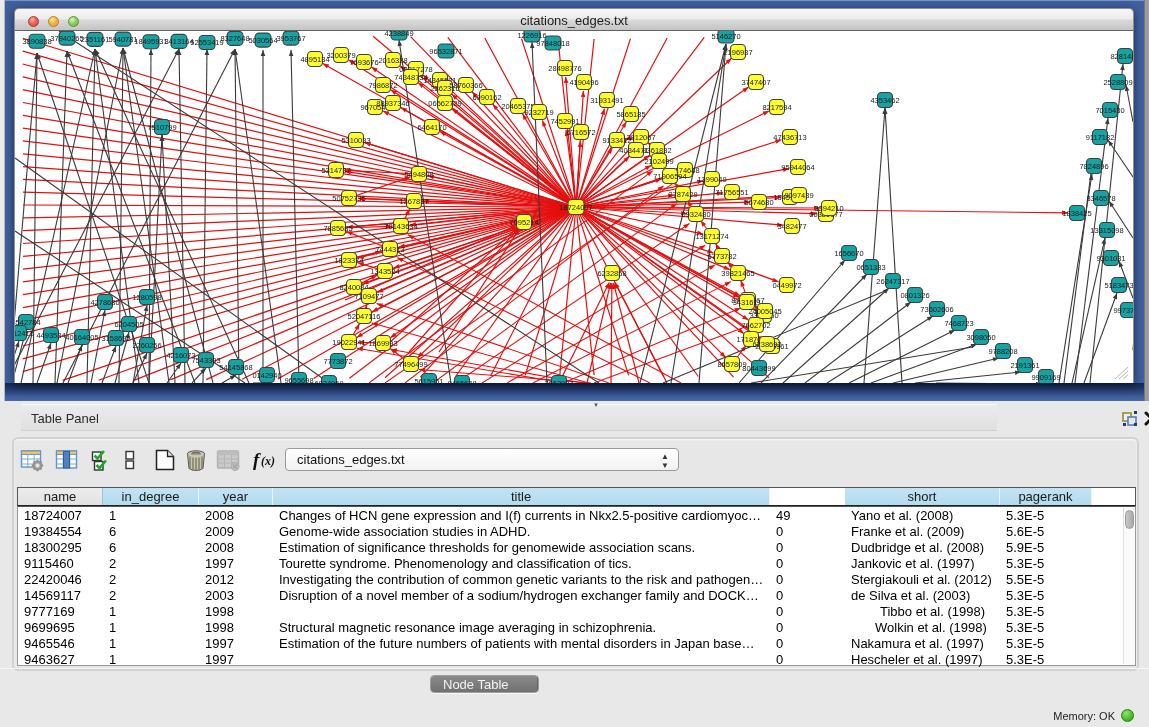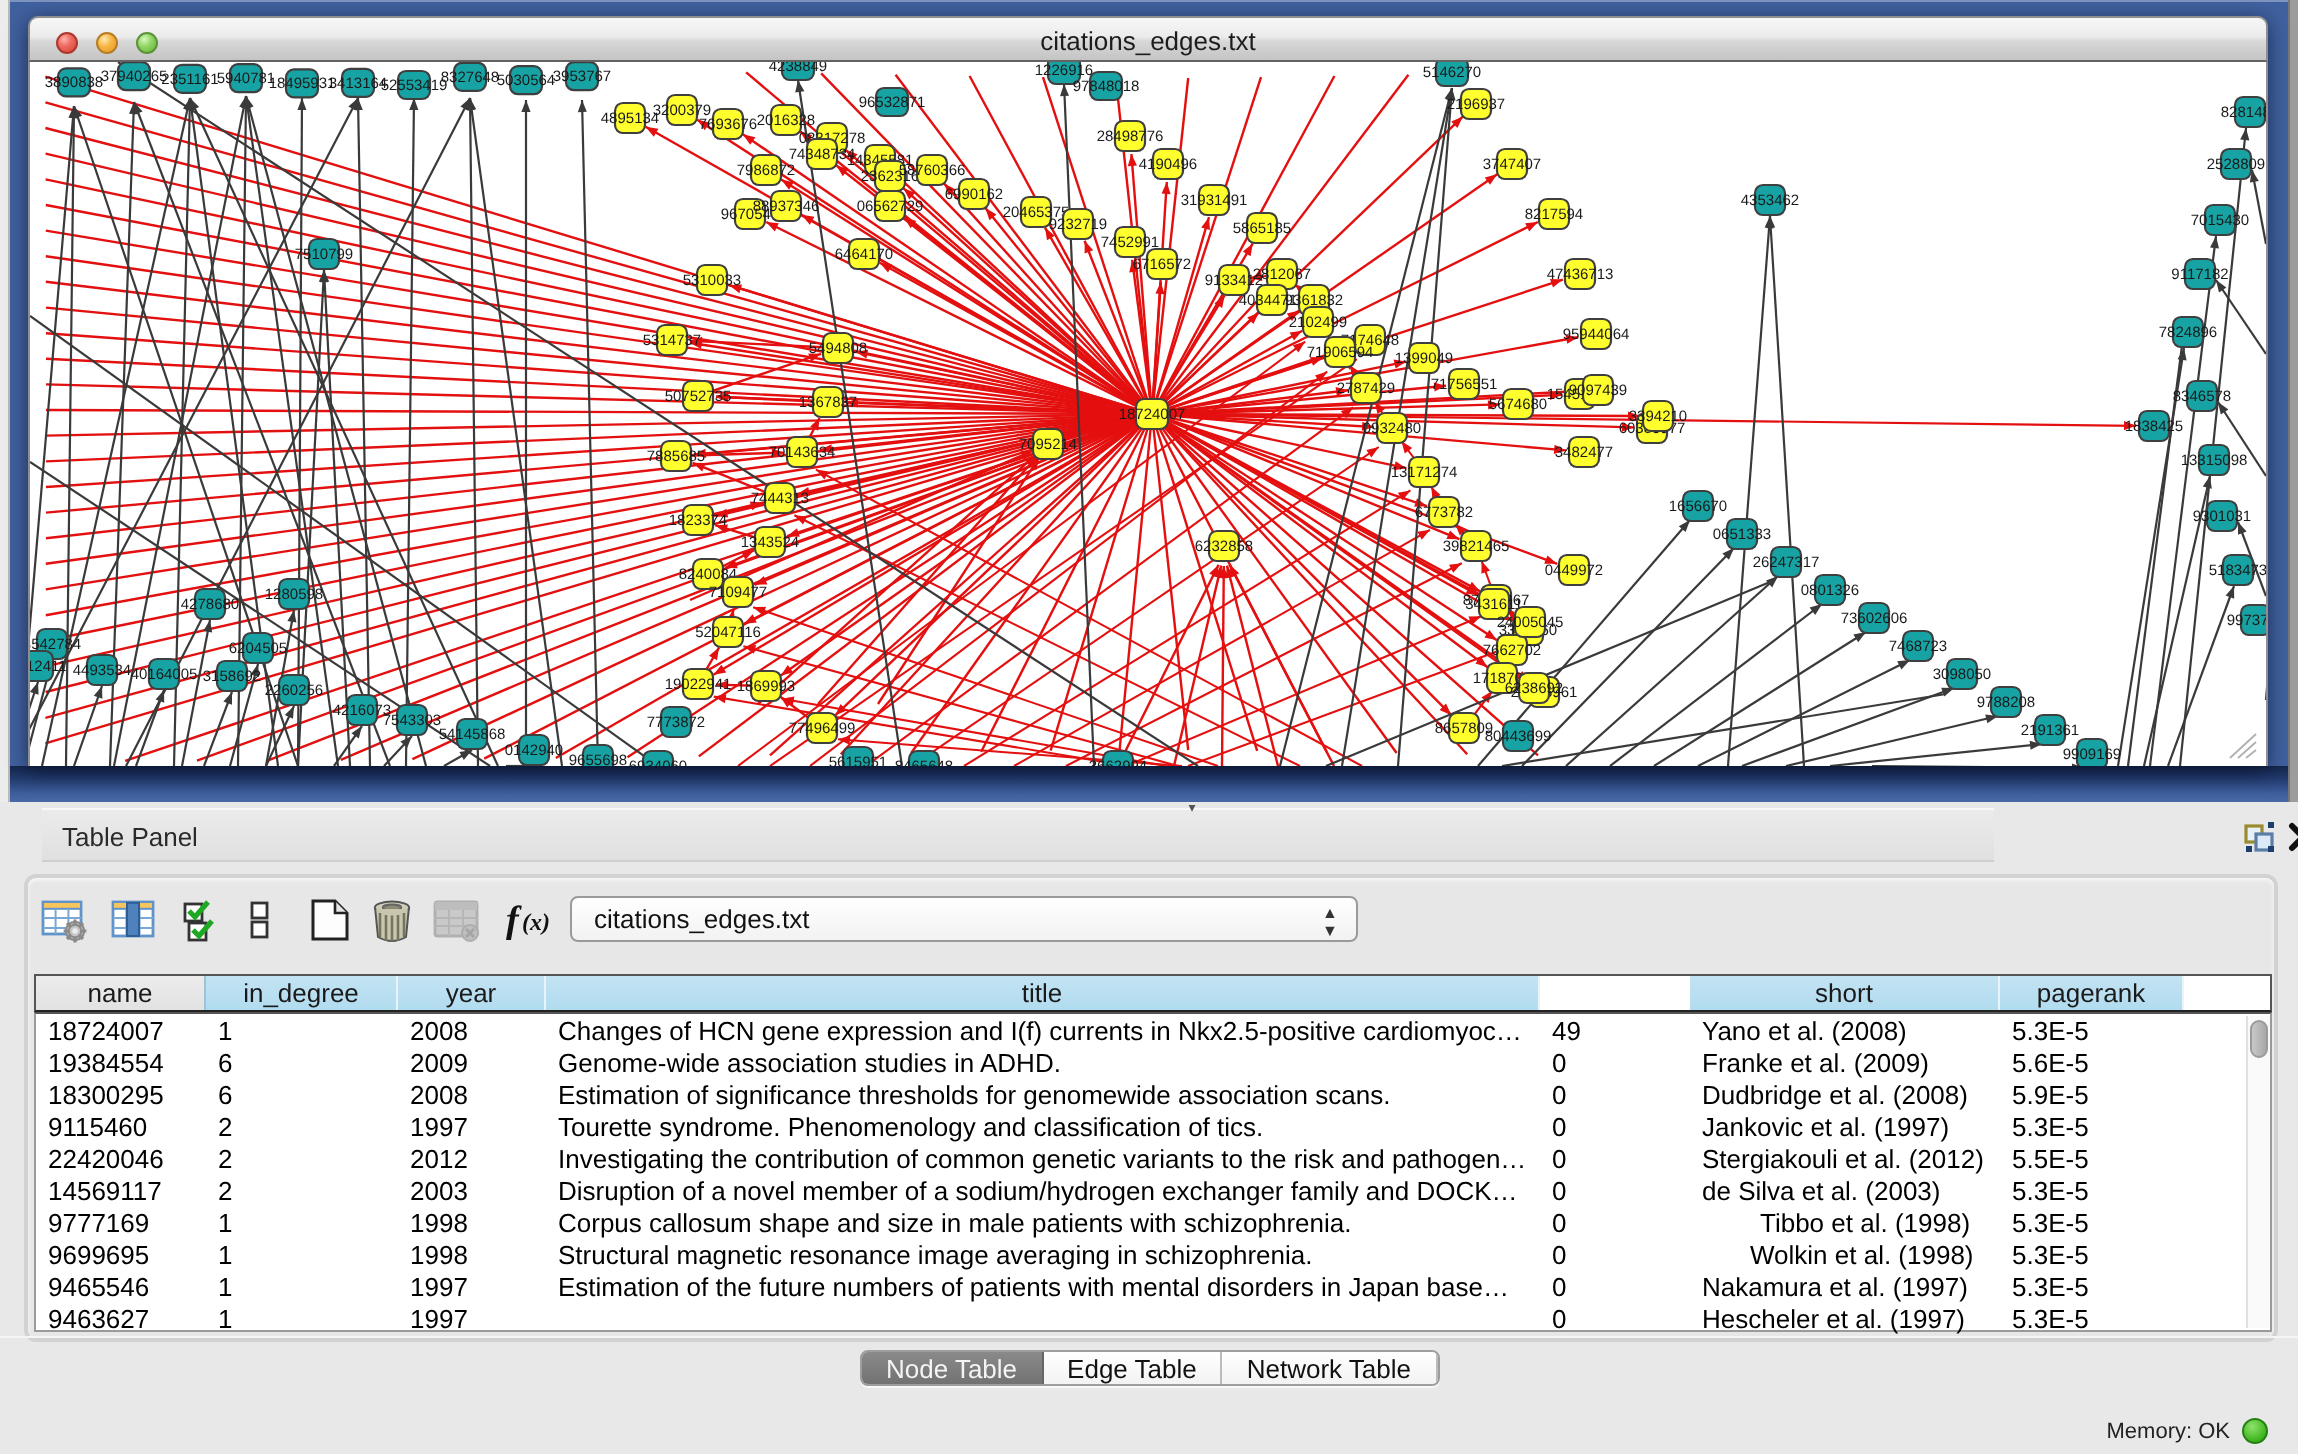--- a/index.html
+++ b/index.html
@@ -78,21 +78,21 @@
 .row span { position:absolute; top:1px; }
 #vsb { position:absolute; left:1105px; top:1px; width:12px; height:156px;
   background:#fafafa; border-left:1px solid #e0e0e0; }
 #vsb .thumb { position:absolute; left:1px; top:2px; width:9px; height:19px;
   border-radius:5px; background:linear-gradient(to right,#c9c9c9,#a8a8a8);
   border:1px solid #9b9b9b; }
 
 
 #tabs { position:absolute; left:430px; top:274px; height:18px; display:flex;
   border:1px solid #9e9e9e; border-radius:4px; overflow:hidden;
-  box-shadow:0 1px 0 rgba(255,255,255,.7); }
+  box-shadow:0 1px 0 rgba(255,255,255,.7);flex-direction:column; }
 #tabs .tab { height:18px; line-height:17px; font-size:13px; padding:0 12px;
   background:linear-gradient(to bottom,#ffffff,#f1f1f1); color:#111;
   border-right:1px solid #bbb; }
 #tabs .tab.sel { background:linear-gradient(to bottom,#8a8a8a,#6f6f6f);
   color:#f4f4f4; border-right:1px solid #666; }
 #tabline { position:absolute; left:0px; top:267px; width:1149px; height:1px;
   background:#d0d0d0; border-bottom:1px solid #f5f5f5;}
 
 
 #status { position:absolute; left:0; top:304px; width:1149px; height:22px; }
@@ -975,21 +975,20 @@
             <span style="left:187px">2003</span>
             <span style="left:261px">Disruption of a novel member of a sodium/hydrogen exchanger family and DOCK…</span>
             <span style="left:758px">0</span>
             <span style="left:833px">de Silva et al. (2003)</span>
             <span style="left:988px">5.3E‑5</span>
           </div>
 <div class="row" style="top:96px">
             <span style="left:6px">9777169</span>
             <span style="left:91px">1</span>
             <span style="left:187px">1998</span>
-            <span style="left:261px">Corpus callosum shape and size in male patients with schizophrenia.</span>
             <span style="left:758px">0</span>
             <span style="left:862px">Tibbo et al. (1998)</span>
             <span style="left:988px">5.3E‑5</span>
           </div>
 <div class="row" style="top:112px">
             <span style="left:6px">9699695</span>
             <span style="left:91px">1</span>
             <span style="left:187px">1998</span>
             <span style="left:261px">Structural magnetic resonance image averaging in schizophrenia.</span>
             <span style="left:758px">0</span>

